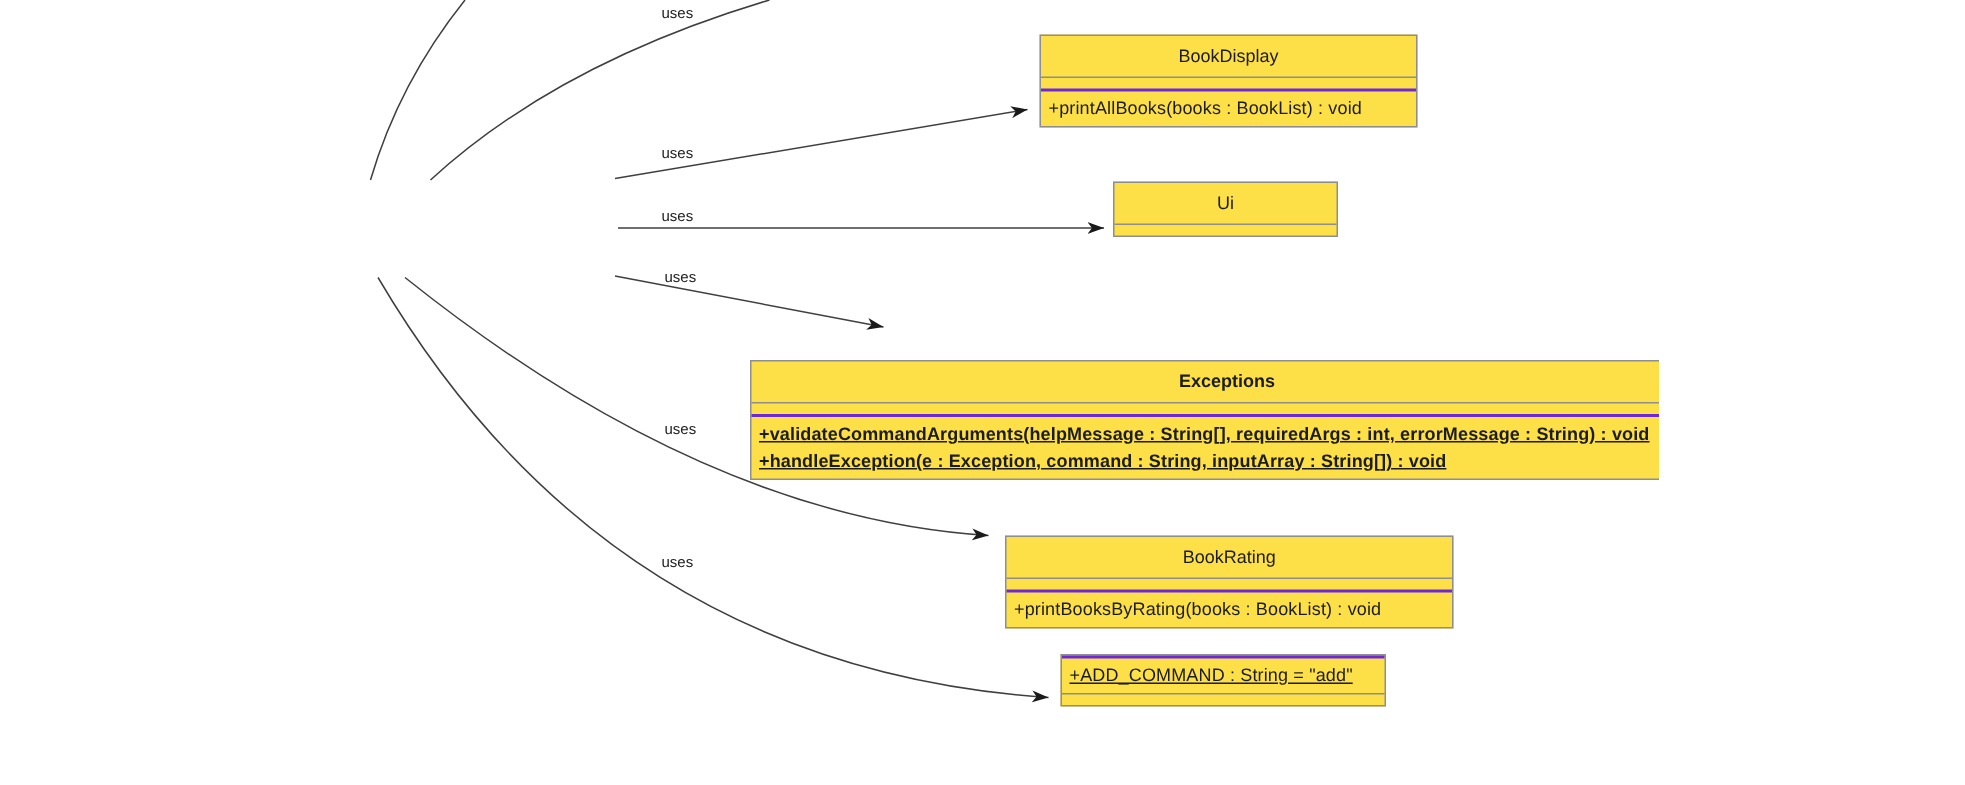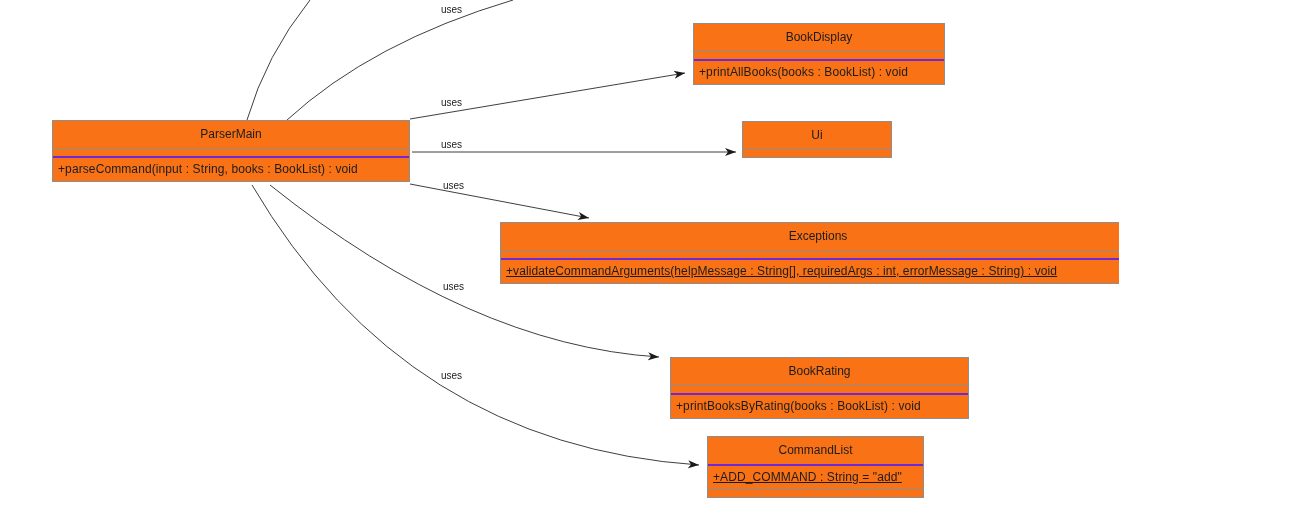--- a/index.html
+++ b/index.html
@@ -2,27 +2,26 @@
 <html><head>
 <meta charset="utf-8">
 <style>
   html,body{margin:0;padding:0;background:#ffffff;}
   #canvas{
     position:relative;
     width:1106px;height:523px;
     background:#ffffff;
     overflow:hidden;
     font-family:"Liberation Sans",sans-serif;
-    padding-left:13px;
   }
   #edge-layer{position:absolute;left:0;top:0;width:1310px;height:523px;}
   .edge{stroke:#3f3f3f;stroke-width:1;fill:none;}
   .uml-class{
     position:absolute;
-    background:#f97316;
+    background:#fde047;
     border:1px solid #8e8e8e;
     color:#1c1c1c;
     box-sizing:border-box;
   }
   .c-title{
     font-size:12px;
     text-align:center;
     padding:6px 6px 7px 6px;
     white-space:nowrap;
   }
@@ -38,21 +37,21 @@
   .edge-label{
     position:absolute;
     font-size:10px;
     color:#202020;
     white-space:nowrap;
   }
   
   #box-parsermain  {left:52px;  top:120px; width:358px;}
   #box-bookdisplay {left:693px; top:23px;  width:252px;}
   #box-ui          {left:742px; top:121px; width:150px;}
-  #box-exceptions  {left:500px; top:222px; width:636px;}
+  #box-exceptions  {left:500px; top:240px; width:636px;font-weight:bold;}
   #box-bookrating  {left:670px; top:337px; width:299px;margin-top:20px;}
   #box-commandlist {left:707px; top:436px; width:217px;}
   
   #lbl-uses-top        {left:441px; top:4px;}
   #lbl-uses-bookdisplay{left:441px; top:97px;}
   #lbl-uses-ui         {left:441px; top:139px;}
   #lbl-uses-exceptions {left:443px; top:180px;}
   #lbl-uses-bookrating {left:443px; top:281px;}
   #lbl-uses-commandlist{left:441px; top:370px;}
 </style>
@@ -76,58 +75,51 @@
     <path class="edge" d="M252,185 Q405,445 699,465" marker-end="url(#arrow)"></path>
   </svg>
 
   <div class="edge-label" id="lbl-uses-top">uses</div>
   <div class="edge-label" id="lbl-uses-bookdisplay">uses</div>
   <div class="edge-label" id="lbl-uses-ui">uses</div>
   <div class="edge-label" id="lbl-uses-exceptions">uses</div>
   <div class="edge-label" id="lbl-uses-bookrating">uses</div>
   <div class="edge-label" id="lbl-uses-commandlist">uses</div>
 
-  <div class="uml-class" id="box-parsermain">
-    <div class="c-title">ParserMain</div>
-    <div class="c-empty"></div>
-    <div class="c-comp">
-      <div class="member">+parseCommand(input : String, books : BookList) : void</div>
-    </div>
-  </div>
 
   <div class="uml-class" id="box-bookdisplay">
     <div class="c-title">BookDisplay</div>
     <div class="c-empty"></div>
     <div class="c-comp">
       <div class="member">+printAllBooks(books : BookList) : void</div>
     </div>
   </div>
 
   <div class="uml-class" id="box-ui">
     <div class="c-title">Ui</div>
     <div class="c-empty"></div>
   </div>
 
   <div class="uml-class" id="box-exceptions">
     <div class="c-title">Exceptions</div>
     <div class="c-empty"></div>
     <div class="c-comp">
       <div class="member static">+validateCommandArguments(helpMessage : String[], requiredArgs : int, errorMessage : String) : void</div>
+      <div class="member static">+handleException(e : Exception, command : String, inputArray : String[]) : void</div>
     </div>
   </div>
 
   <div class="uml-class" id="box-bookrating">
     <div class="c-title">BookRating</div>
     <div class="c-empty"></div>
     <div class="c-comp">
       <div class="member">+printBooksByRating(books : BookList) : void</div>
     </div>
   </div>
 
   <div class="uml-class" id="box-commandlist">
-    <div class="c-title">CommandList</div>
     <div class="c-comp">
       <div class="member static">+ADD_COMMAND : String = "add"</div>
     </div>
     <div class="c-empty"></div>
   </div>
 
 </div>
 
 </body></html>

